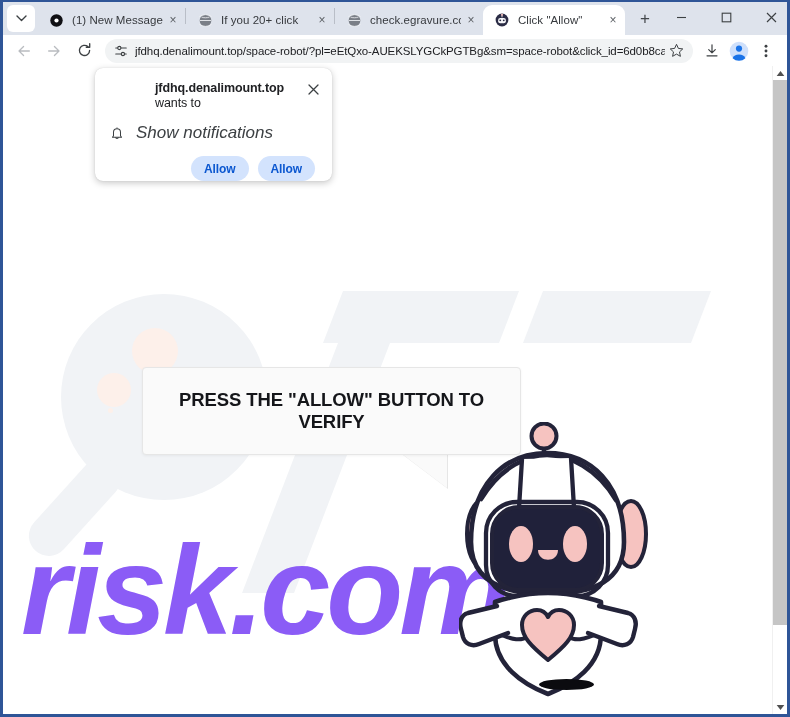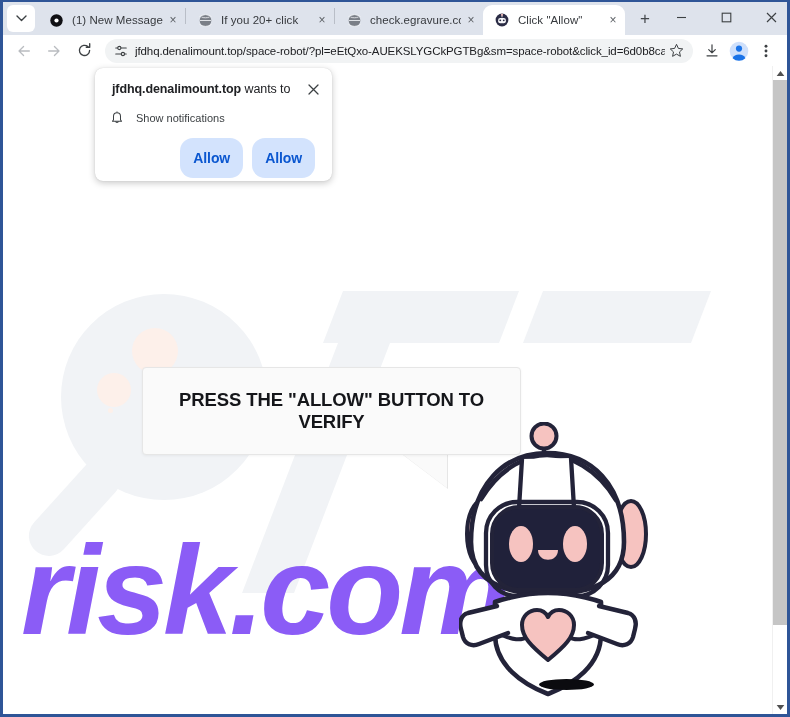--- a/index.html
+++ b/index.html
@@ -284,22 +284,23 @@
     position: absolute;
     left: 92px; top: 66px;
     width: 237px; height: 113px;
     background: #ffffff;
     border-radius: 8px;
     box-shadow: 0 2px 7px rgba(0,0,0,0.22), 0 0 1px rgba(0,0,0,0.18);
     z-index: 50;
   }
   .pd-head {
     display: flex;
-    align-items: center;
+    align-items: flex-start;
     padding: 13px 10px 0 17px;
+    margin-left: 43px;
   }
   .pd-title {
     flex: 1 1 auto;
     font-size: 12.5px;
     color: #202124;
     line-height: 1.2;
     letter-spacing: -0.1px;
   }
   .pd-title b { font-weight: 700; }
   .pd-title span { font-weight: 400; }
@@ -311,38 +312,39 @@
     font-size: 13px;
     margin-top: -1px;
   }
   .pd-row {
     display: flex;
     align-items: center;
     padding: 12px 0 0 15px;
     gap: 10px;
   }
   .pd-row-label {
-    font-size: 11px;
+    font-size: 17px;
     color: #3c4043;
+    font-style: italic;
   }
   .pd-actions {
     display: flex;
     justify-content: flex-end;
     gap: 9px;
     padding: 13px 17px 0 0;
   }
   .pd-btn {
     min-width: 45px;
-    height: 40px;
+    height: 25px;
     background: #d3e3fd;
     color: #0b57d0;
     border: none;
     border-radius: 13px;
     font-family: "Liberation Sans", sans-serif;
-    font-size: 14px;
+    font-size: 12px;
     font-weight: 600;
     padding: 0 13px;
     cursor: pointer;
     letter-spacing: -0.1px;
     text-align: center;
   }
 </style>
 </head>
 <body>
 

